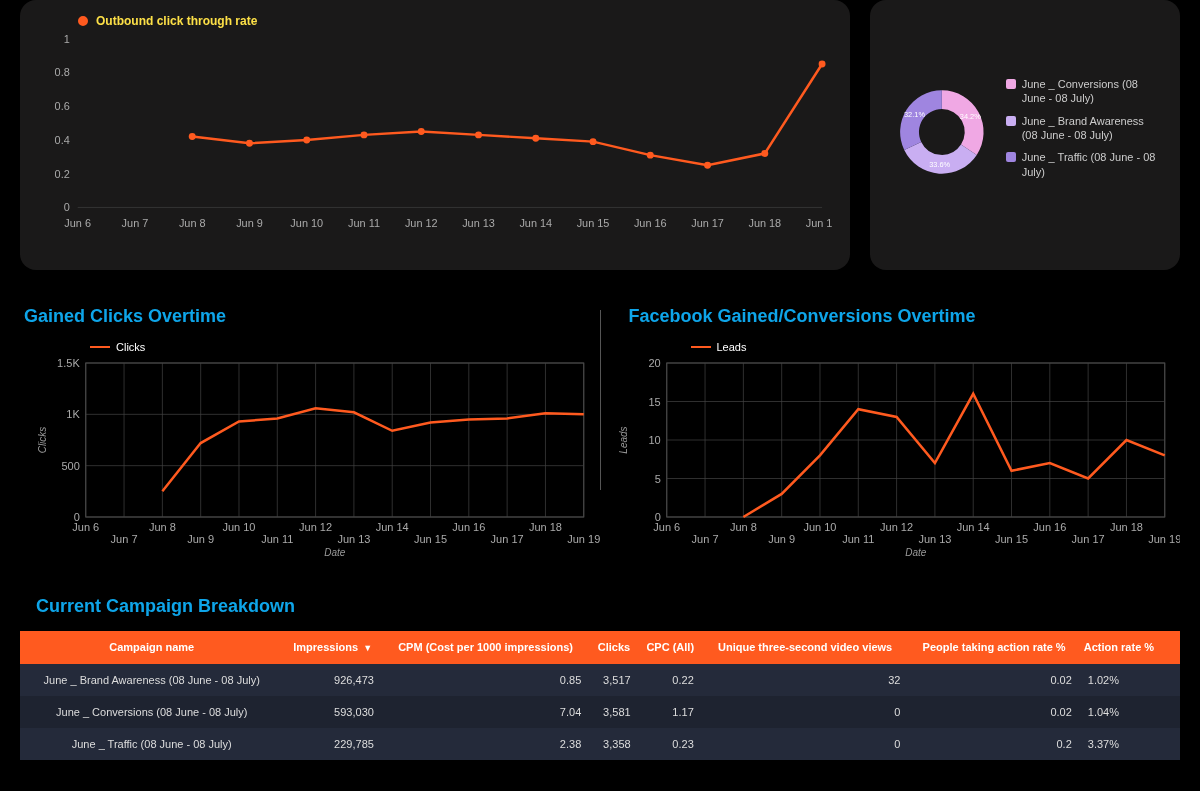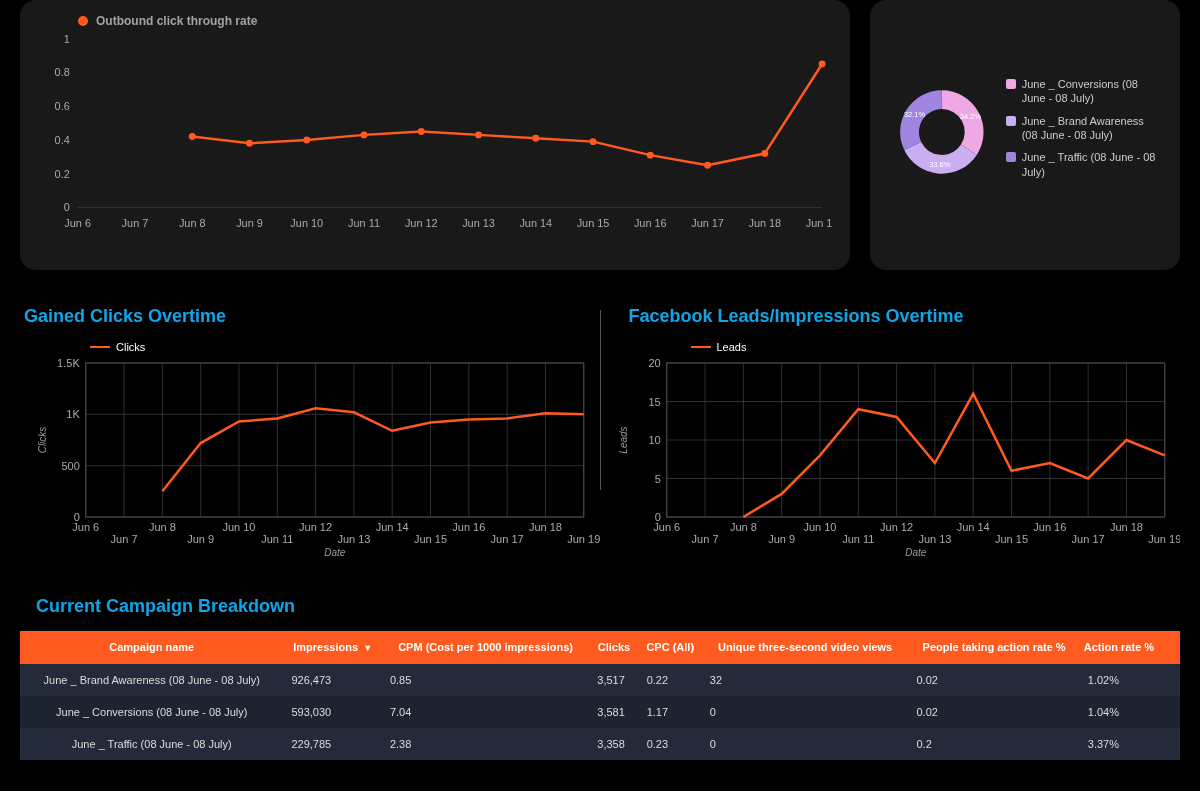--- a/index.html
+++ b/index.html
@@ -15,21 +15,21 @@
   .card {
     background: #1a1919;
     border-radius: 16px;
     padding: 14px 18px 20px;
     position: relative;
   }
   .ctr-card { flex: 1; height: 270px; }
   .pie-card { width: 310px; height: 270px; display:flex; align-items:center; }
   .legend-top { display:flex; align-items:center; gap:8px; font-size:12px; font-weight:600; color:#ff5a1f; margin-left:40px; }
   .legend-dot { width:10px; height:10px; border-radius:50%; background:#ff5a1f; display:inline-block; border:2px solid #ff5a1f; }
-  .legend-top .lbl { color:#a3a3a3; }
+  .legend-top .lbl { color:#fde047; }
   .chart-svg { width:100%; height:210px; }
   .axis-text { fill:#aaa; font-size:11px; }
   .tick-line { stroke:#333; stroke-width:1; }
   .grid-line { stroke:#444; stroke-width:0.7; }
   .series { stroke:#ff5a1f; stroke-width:2.5; fill:none; }
   .pt { fill:#ff5a1f; }
 
   .pie-wrap { display:flex; align-items:center; gap:10px; width:100%; }
   .pie-svg { width:160px; height:160px; }
   .pie-legend { font-size:11px; color:#ccc; line-height:1.3; }
@@ -43,21 +43,21 @@
   .small-legend { display:flex; align-items:center; gap:6px; font-size:11px; margin-left:70px; margin-bottom:4px;}
   .small-legend .dash { width:20px; height:2px; background:#ff5a1f;}
   .axis-label { fill:#999; font-size:10px; font-style:italic; }
 
   .table-wrap { padding: 0 20px 20px; }
   table { width:100%; border-collapse:collapse; font-size:11px; }
   thead th { background:#ff5a1f; color:#fff; padding:10px 4px; font-weight:700; text-align:center; font-size:11px; line-height:1.2;}
   thead th:first-child { text-align:center; }
   tbody tr.even { background:#242a3a; }
   tbody tr.odd  { background:#1e2330; }
-  tbody td { padding:10px 8px; text-align:left; color:#ddd; }
+  tbody td { padding:10px 8px; text-align:right; color:#ddd; }
   tbody td:first-child { text-align:center; }
   .sort-ind { font-size:9px; margin-left:2px;}
   .pie-label { fill:#fff; font-size:11px; }
   th:last-child, td:last-child { text-align:left; padding-right:14px;}
 </style>
 </head>
 <body>
 
 <div class="top-row">
   <div class="card ctr-card">
@@ -176,21 +176,21 @@
         <text class="axis-text" x="515.6923076923077" y="174" text-anchor="middle">Jun 18</text>
         <line class="grid-line" x1="554" y1="6" x2="554" y2="160"></line>
         <text class="axis-text" x="554" y="186" text-anchor="middle">Jun 19</text>
         <text class="axis-label" transform="rotate(-90)" x="-83" y="16" text-anchor="middle">Clicks</text>
         <text class="axis-label" x="305" y="199" text-anchor="middle">Date</text>
         <path class="series" d="M132.6153846153846 134.33333333333334 L170.92307692307693 86.08 L209.23076923076923 64.52000000000001 L247.53846153846155 61.44 L285.84615384615387 51.17333333333333 L324.15384615384613 55.279999999999994 L362.46153846153845 73.75999999999999 L400.7692307692308 65.54666666666668 L439.0769230769231 62.46666666666667 L477.38461538461536 61.44 L515.6923076923077 56.306666666666665 L554 57.333333333333336"></path>
       </svg>
   </div>
   <div class="divider"></div>
   <div class="mid-col">
-    <div class="section-title" style="margin-left:28px">Facebook Leads/Impressions Overtime</div>
+    <div class="section-title" style="margin-left:28px">Facebook Gained/Conversions Overtime</div>
     <div class="small-legend" style="margin-left:90px">
       <span class="dash"></span>
       <span>Leads</span>
     </div>
     <svg viewBox="0 0 560 200" style="width:100%;height:200px" id="leads-svg">
         <rect x="56" y="6" width="498" height="154" fill="none" stroke="#555"></rect>
         <line class="grid-line" x1="56" y1="160" x2="554" y2="160"></line>
         <text class="axis-text" x="50" y="164" text-anchor="end">0</text>
         <line class="grid-line" x1="56" y1="121.5" x2="554" y2="121.5"></line>
         <text class="axis-text" x="50" y="125.5" text-anchor="end">5</text>

